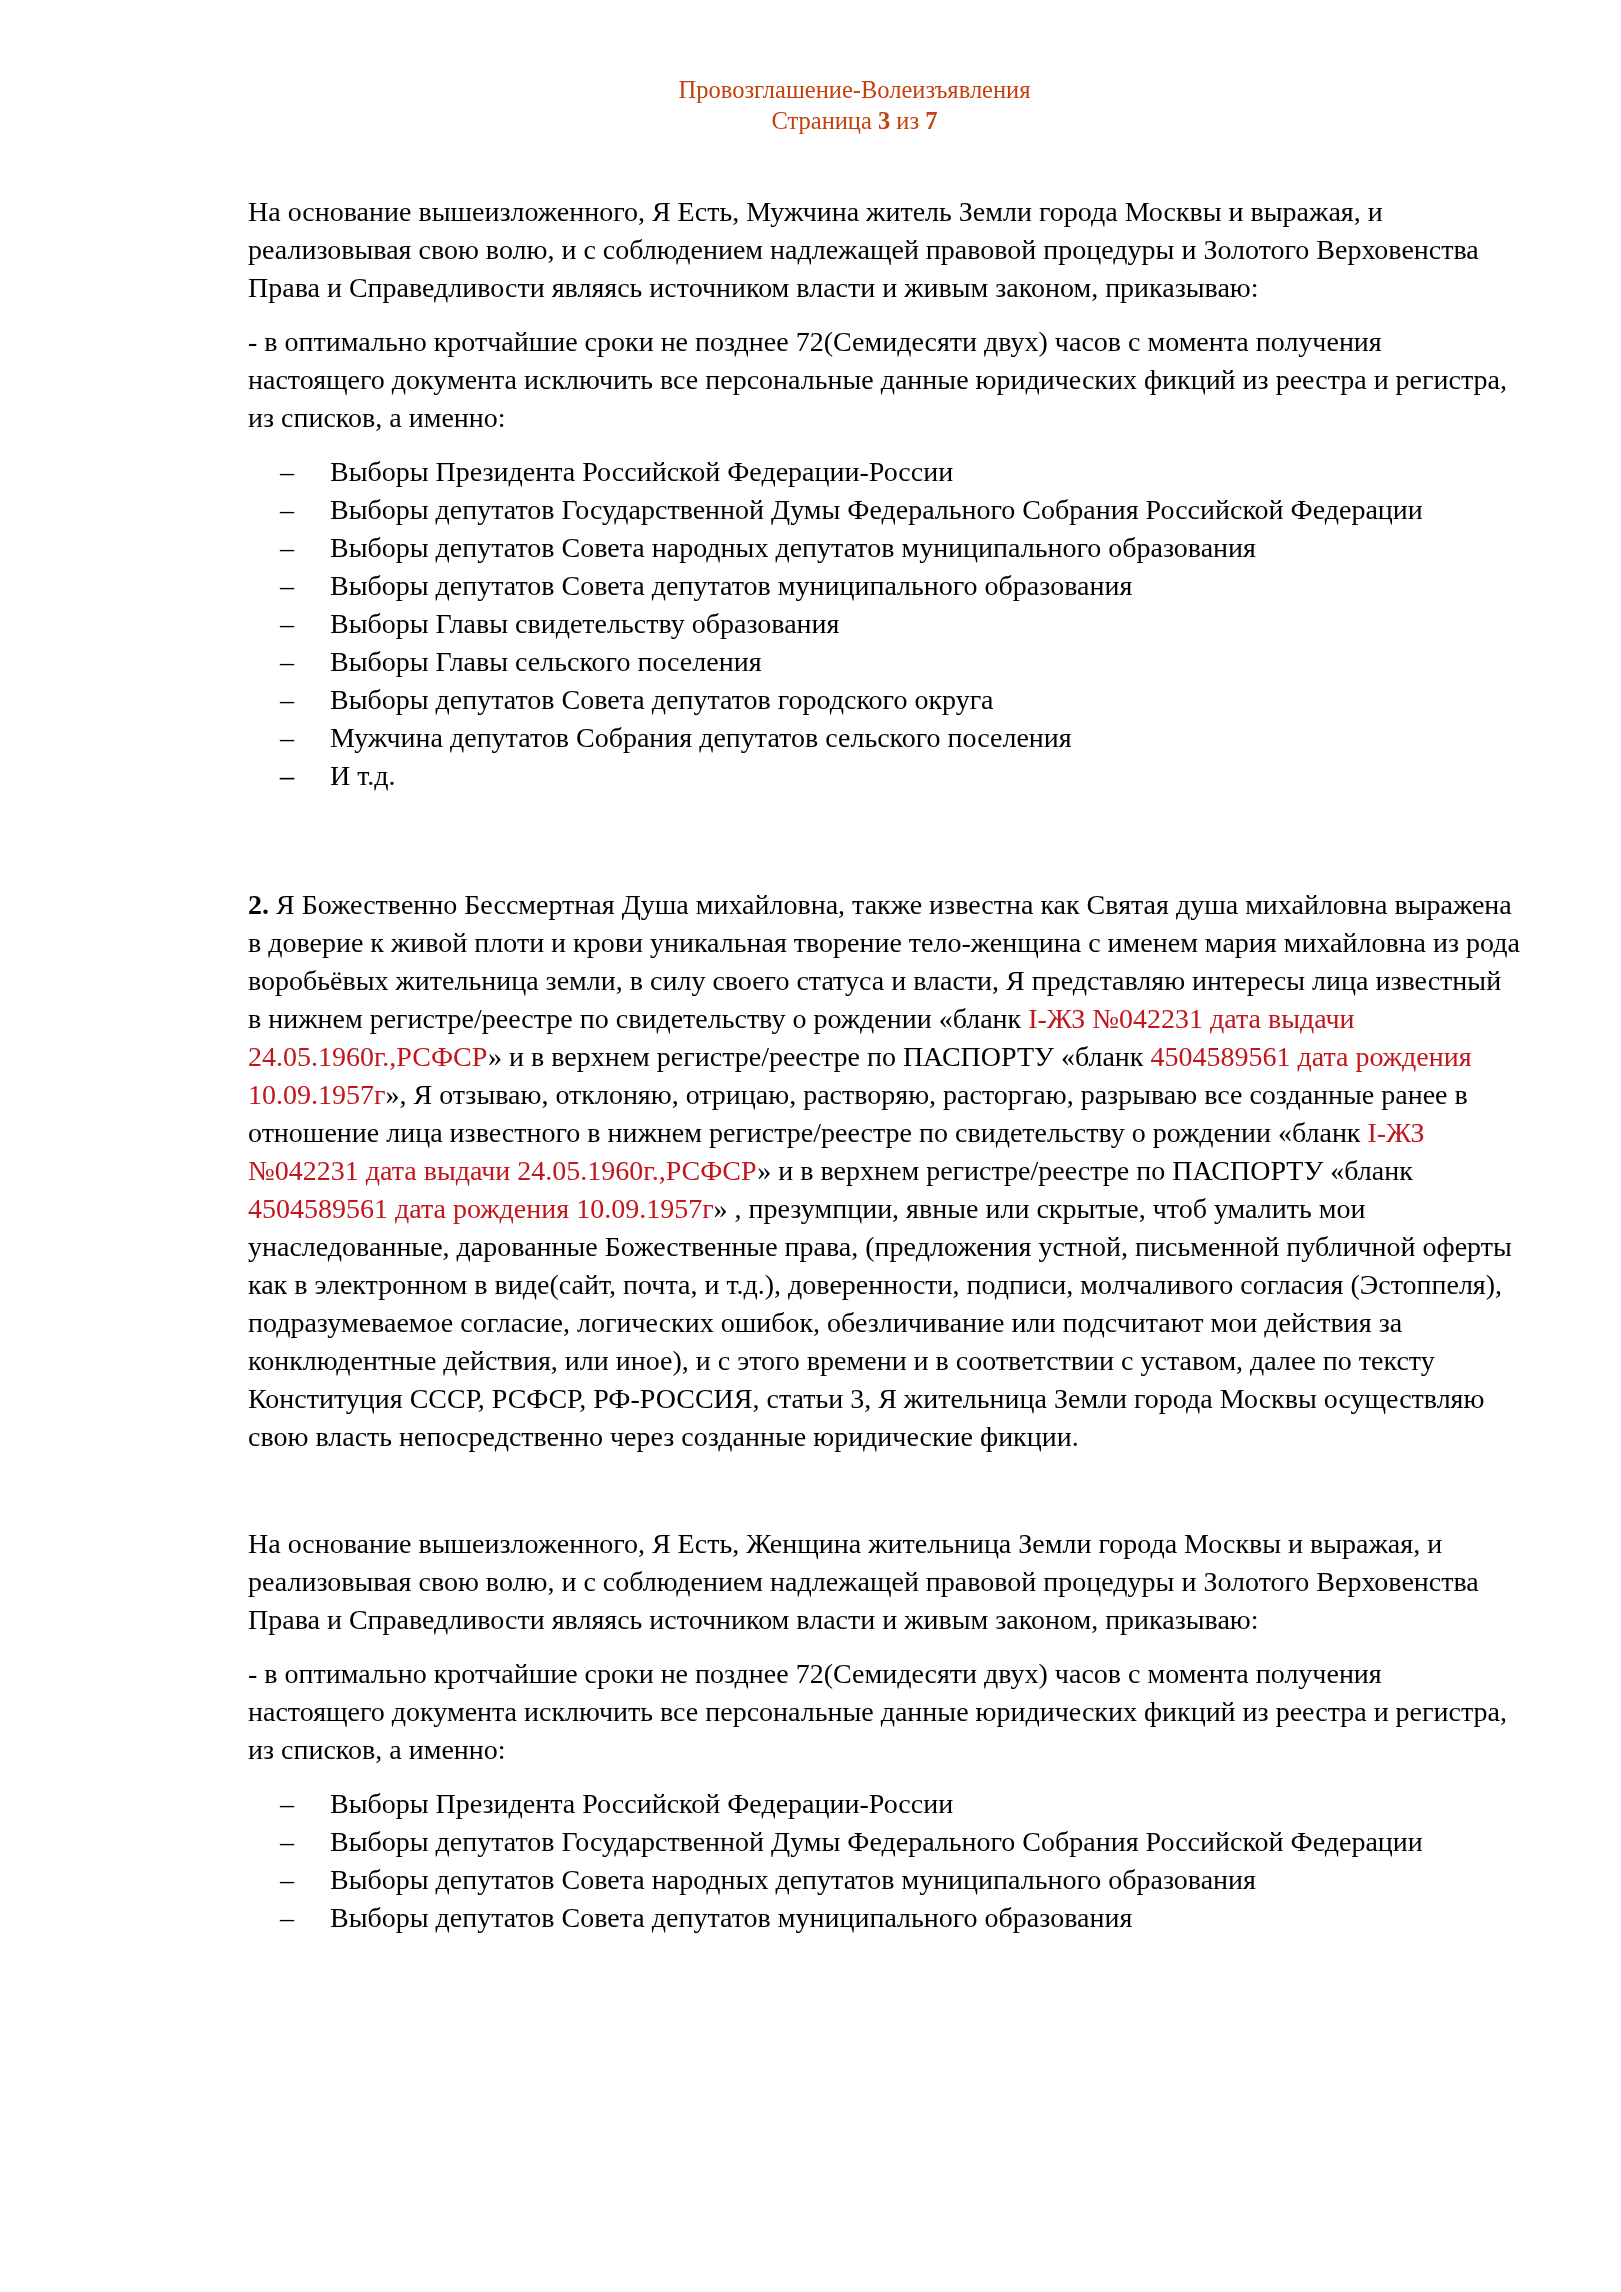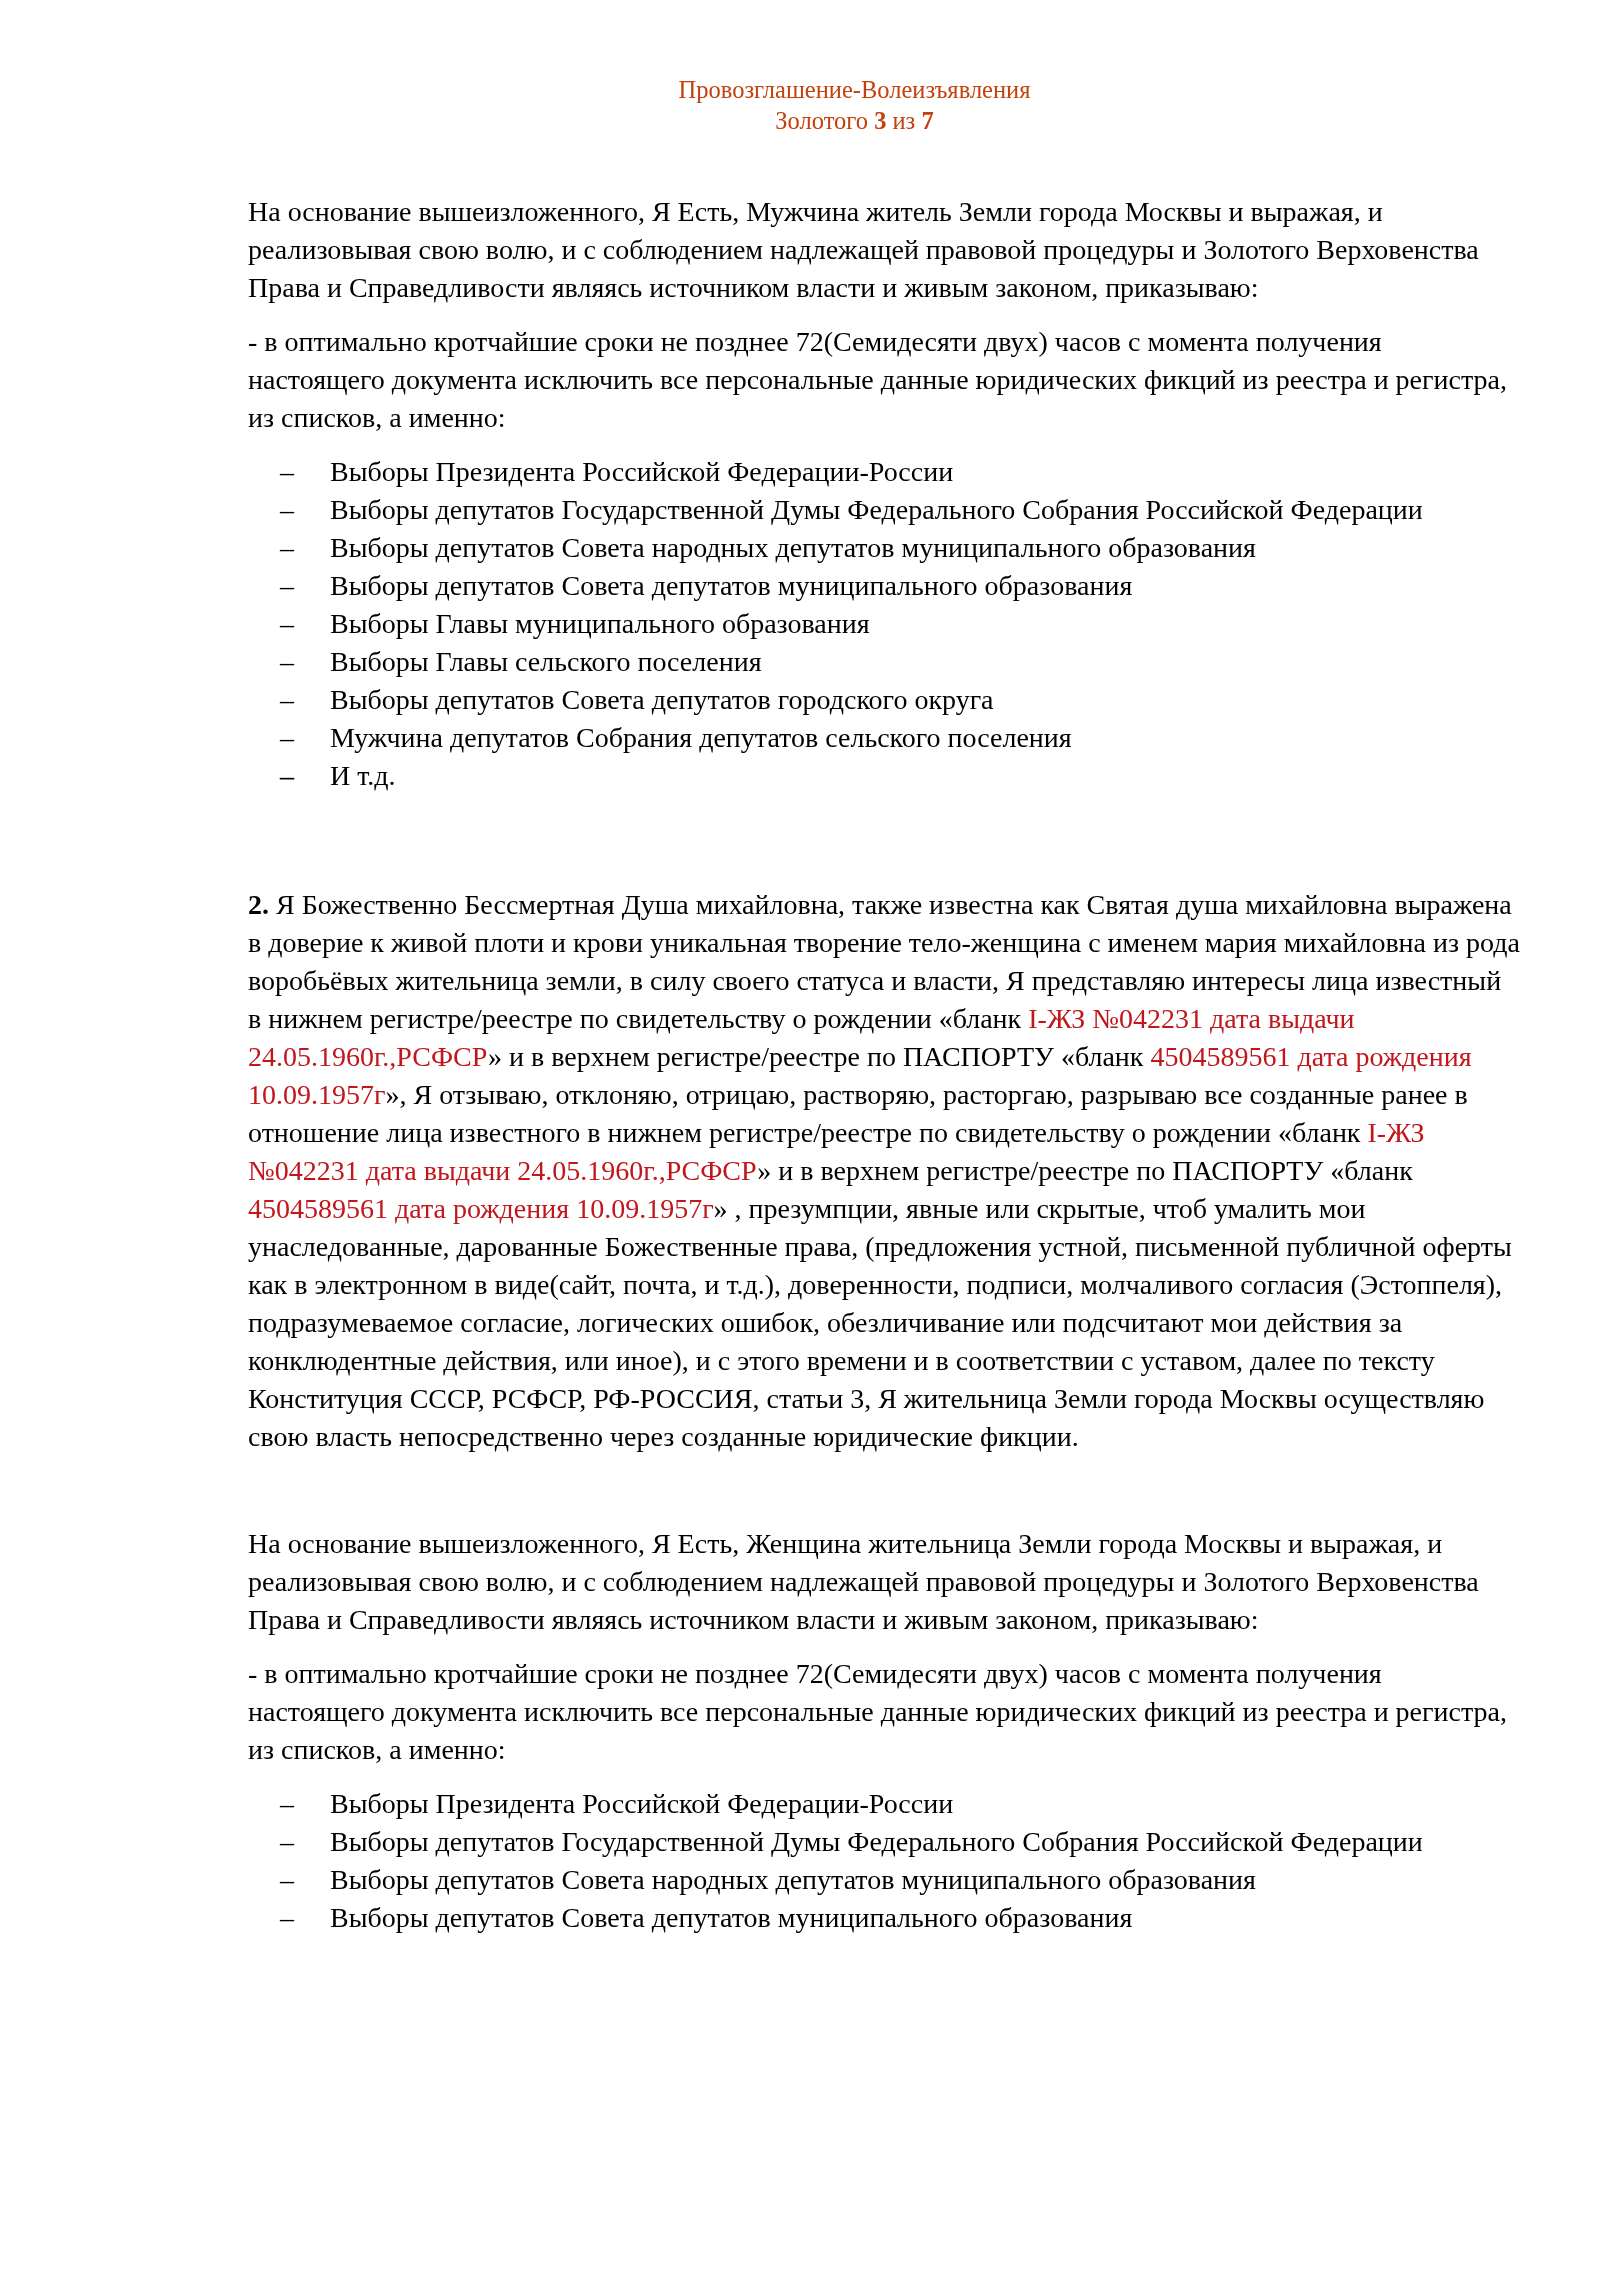--- a/index.html
+++ b/index.html
@@ -18,37 +18,37 @@
   ul.dash li .dash-mark { position:absolute; left:-50px; top:0; }
   .red { color:#c0161c; }
   b.num { font-weight:bold; }
 </style>
 </head>
 <body>
 
 <div class="header">
   <div>Провозглашение-Волеизъявления</div>
   <div>
-    <span>Золотого</span>
+    <span>Страница</span>
     <b>3</b>
     <span>из</span>
     <b>7</b>
   </div>
 </div>
 
 <div class="content">
 
   <p class="p">На основание вышеизложенного, Я Есть, Мужчина житель Земли города Москвы и выражая, и реализовывая свою волю, и с соблюдением надлежащей правовой процедуры и Золотого Верховенства Права и Справедливости являясь источником власти и живым законом, приказываю:</p>
   <p class="p">- в оптимально кротчайшие сроки не позднее 72(Семидесяти двух) часов с момента получения настоящего документа исключить все персональные данные юридических фикций из реестра и регистра, из списков, а именно:</p>
   <ul class="dash">
     <li><span class="dash-mark">–</span><span>Выборы Президента Российской Федерации-России</span></li>
     <li><span class="dash-mark">–</span><span>Выборы депутатов Государственной Думы Федерального Собрания Российской Федерации</span></li>
     <li><span class="dash-mark">–</span><span>Выборы депутатов Совета народных депутатов муниципального образования</span></li>
     <li><span class="dash-mark">–</span><span>Выборы депутатов Совета депутатов муниципального образования</span></li>
-    <li><span class="dash-mark">–</span><span>Выборы Главы муниципального образования</span></li>
+    <li><span class="dash-mark">–</span><span>Выборы Главы свидетельству образования</span></li>
     <li><span class="dash-mark">–</span><span>Выборы Главы сельского поселения</span></li>
     <li><span class="dash-mark">–</span><span>Выборы депутатов Совета депутатов городского округа</span></li>
     <li><span class="dash-mark">–</span><span>Мужчина депутатов Собрания депутатов сельского поселения</span></li>
     <li><span class="dash-mark">–</span></li>
     <li><span class="dash-mark">–</span><span>И т.д.</span></li>
   </ul>
 
   <div class="gap2"></div>
 
   <p class="p"><b class="num">2.</b><span> Я Божественно Бессмертная Душа михайловна, также известна как Святая душа михайловна выражена в доверие к живой плоти и крови уникальная творение  тело-женщина с именем мария михайловна из рода воробьёвых жительница земли, в силу своего статуса и власти, Я представляю интересы лица известный в нижнем регистре/реестре по свидетельству о рождении «бланк </span><span class="red">I-ЖЗ №042231 дата выдачи 24.05.1960г.,РСФСР</span><span>» и в верхнем регистре/реестре по ПАСПОРТУ «бланк </span><span class="red">4504589561 дата рождения 10.09.1957г</span><span>», Я отзываю, отклоняю, отрицаю, растворяю, расторгаю, разрываю все созданные ранее в отношение лица известного в нижнем регистре/реестре по свидетельству о рождении «бланк </span><span class="red">I-ЖЗ №042231 дата выдачи 24.05.1960г.,РСФСР</span><span>»  и в верхнем регистре/реестре по  ПАСПОРТУ «бланк </span><span class="red">4504589561 дата рождения 10.09.1957г</span><span>» , презумпции, явные или скрытые, чтоб умалить  мои унаследованные, дарованные Божественные права, (предложения устной, письменной публичной оферты как в электронном в виде(сайт, почта, и т.д.), доверенности, подписи,  молчаливого согласия (Эстоппеля), подразумеваемое согласие, логических ошибок, обезличивание или подсчитают мои действия за конклюдентные действия, или иное), и с этого времени и в соответствии  с уставом, далее по тексту Конституция СССР, РСФСР, РФ-РОССИЯ, статьи 3, Я жительница Земли города Москвы осуществляю свою власть непосредственно через созданные юридические фикции.</span></p>

